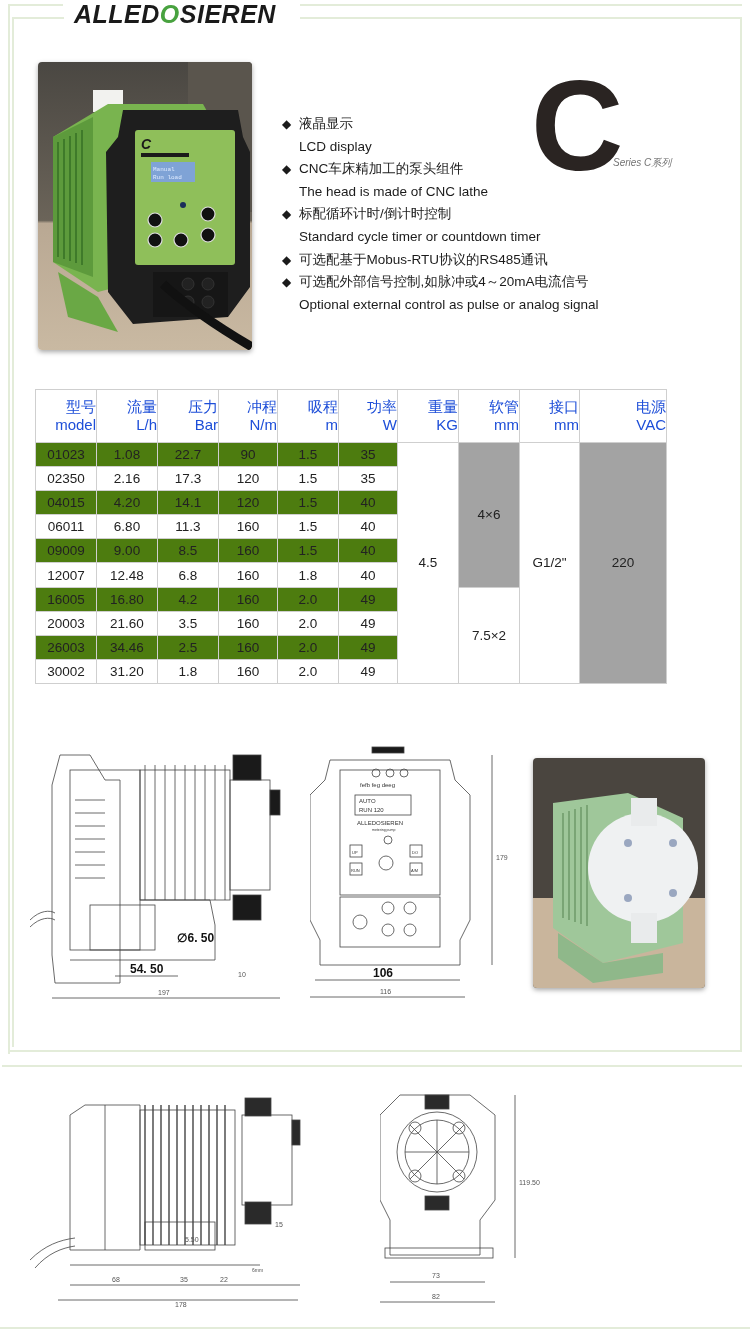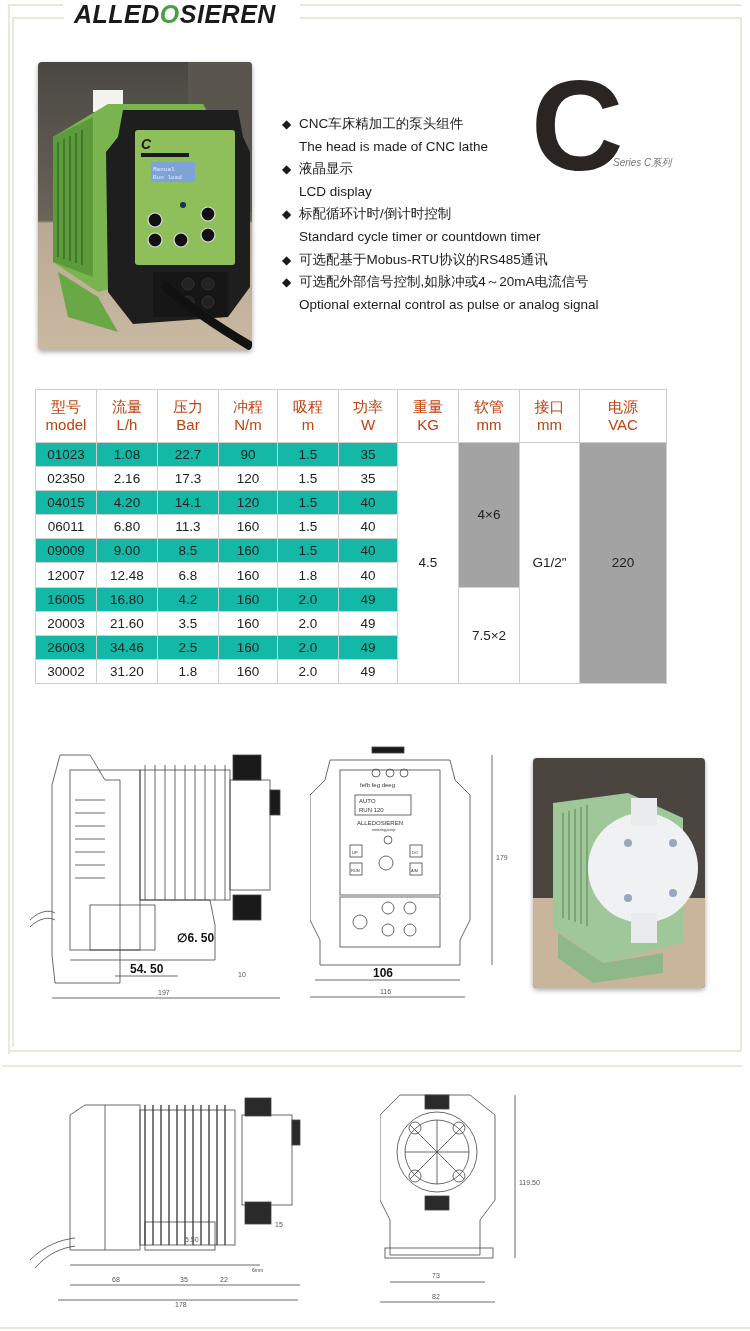--- a/index.html
+++ b/index.html
@@ -9,23 +9,23 @@
   .brand .o { color: #48a23f; }
   .photo { position: absolute; border-radius: 4px; overflow: hidden; box-shadow: 0 2px 5px rgba(0,0,0,0.35); }
   .features { position: absolute; left: 282px; top: 113px; font-size: 13.5px; line-height: 22.6px; color: #1b1b1b; }
   .features .zh { display: block; }
   .features .en { display: block; padding-left: 17px; }
   .features .bullet { display: inline-block; width: 17px; font-size: 12px; }
   .bigC { position: absolute; left: 531px; top: 62px; font-family: "Liberation Sans", sans-serif; font-weight: 700; font-size: 128px; line-height: 1; color: #2a2422; letter-spacing: -4px; }
   .series { position: absolute; left: 613px; top: 156px; font-size: 10px; font-style: italic; color: #737373; }
   table.spec { position: absolute; left: 35px; top: 389px; border-collapse: collapse; font-family: "Liberation Sans", sans-serif; font-size: 13.5px; }
   table.spec td, table.spec th { border: 1px solid #cfcfcf; text-align: center; font-weight: normal; padding: 0; }
-  table.spec th { height: 53px; font-size: 15px; line-height: 18px; color: #c2410c; }
+  table.spec th { height: 53px; font-size: 15px; line-height: 18px; color: #1d4ed8; text-align: right; }
   table.spec td { height: 24.1px; }
-  tr.g td.c { background: #14b8a6; }
+  tr.g td.c { background: #4d7c0f; }
   td.merged-green { background: #a3a3a3; }
   .drawing { position: absolute; }
 </style>
 </head>
 <body>
 
 <div class="frame-line" style="left:8px;top:4px;width:55px;height:2px;"></div>
 <div class="frame-line" style="left:300px;top:4px;width:442px;height:2px;"></div>
 <div class="frame-line" style="left:12px;top:17px;width:52px;height:2px;"></div>
 <div class="frame-line" style="left:300px;top:17px;width:440px;height:2px;"></div>
@@ -90,26 +90,26 @@
 
     <path d="M125 222 C150 245, 180 265, 214 285" stroke="#111" stroke-width="9" fill="none"></path>
   </svg>
 </div>
 
 <div class="bigC">C</div>
 <div class="series">Series C系列</div>
 
 <div class="features">
   <div>
+    <span class="zh"><span class="bullet">◆</span><span>液晶显示</span></span>
+    <span class="en">LCD display</span>
+  </div>
+  <div>
     <span class="zh"><span class="bullet">◆</span><span>CNC车床精加工的泵头组件</span></span>
     <span class="en">The head is made of CNC lathe</span>
-  </div>
-  <div>
-    <span class="zh"><span class="bullet">◆</span><span>液晶显示</span></span>
-    <span class="en">LCD display</span>
   </div>
   <div>
     <span class="zh"><span class="bullet">◆</span><span>标配循环计时/倒计时控制</span></span>
     <span class="en">Standard cycle timer or countdown timer</span>
   </div>
   <div>
     <span class="zh"><span class="bullet">◆</span><span>可选配基于Mobus-RTU协议的RS485通讯</span></span>
   </div>
   <div>
     <span class="zh"><span class="bullet">◆</span><span>可选配外部信号控制,如脉冲或4～20mA电流信号</span></span>

